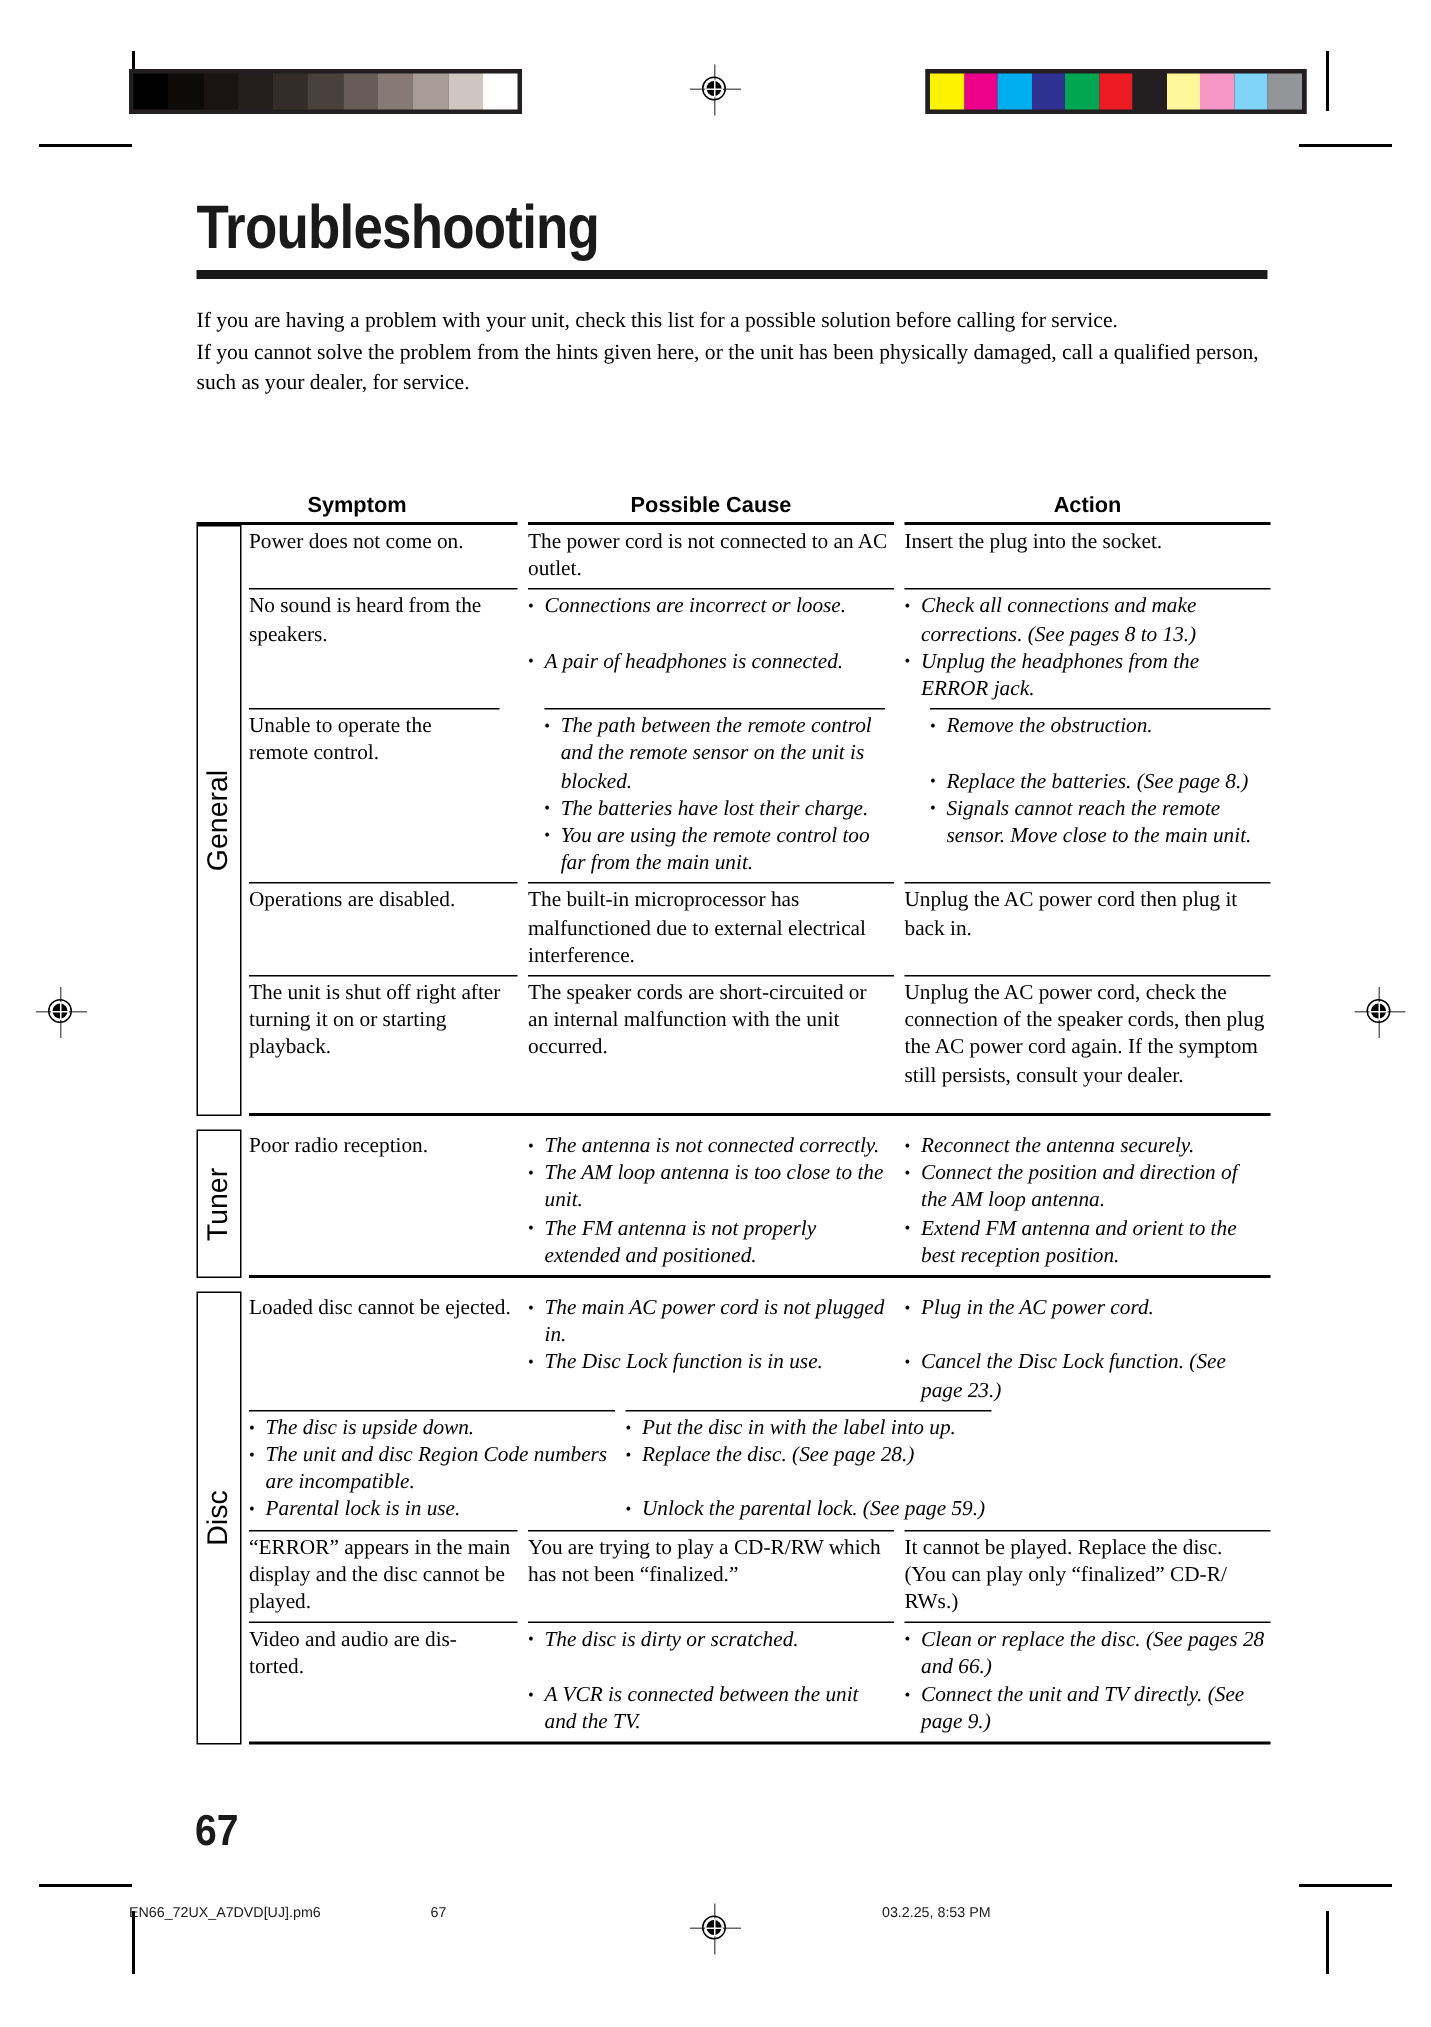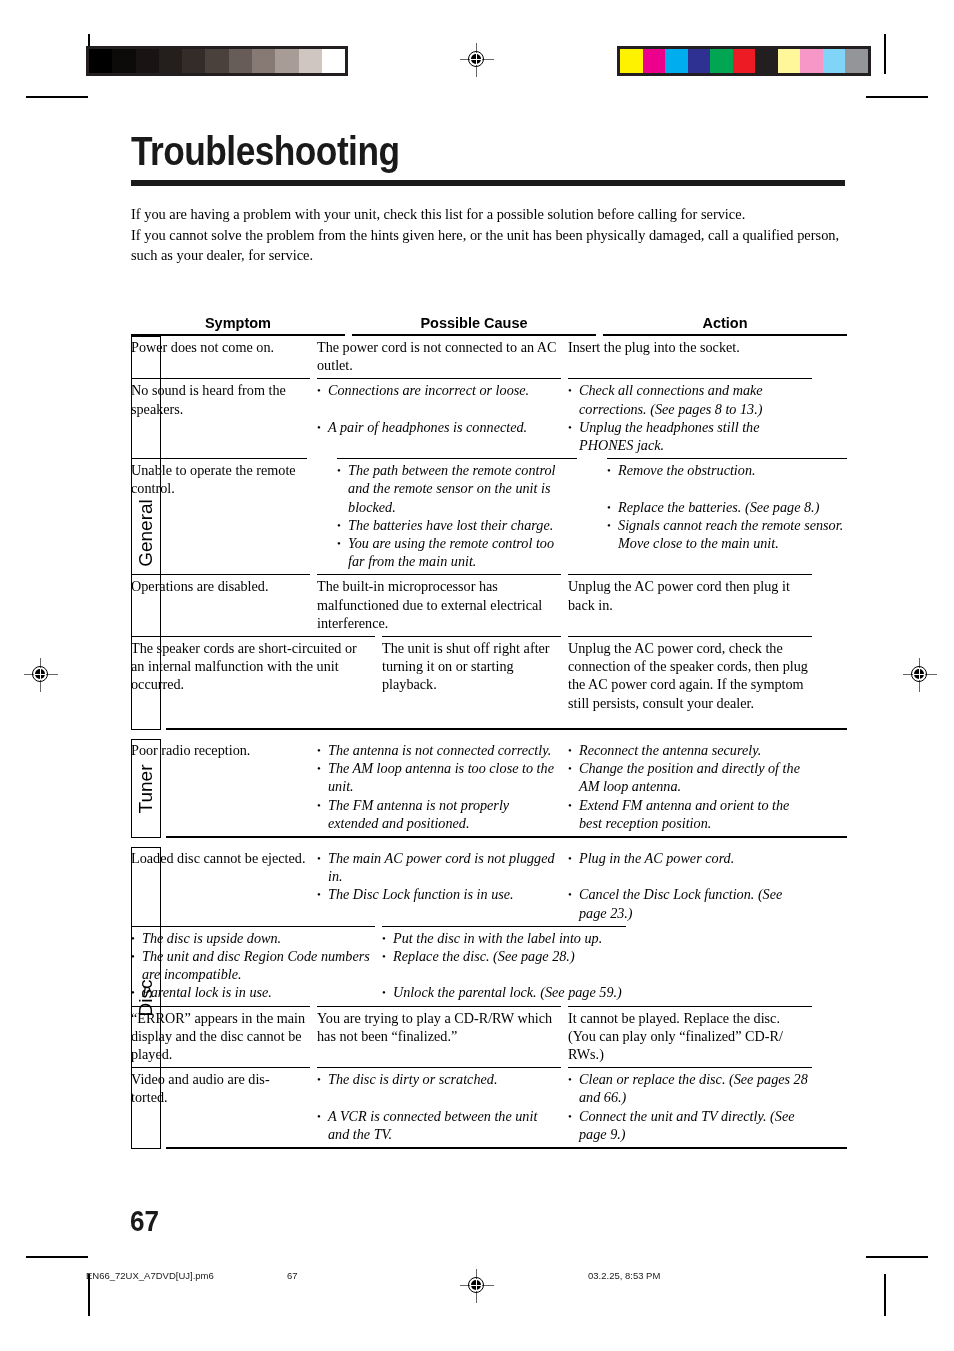--- a/index.html
+++ b/index.html
@@ -107,21 +107,21 @@
     top: 204px;
     width: 716px;
     font-size: 14.4px;
     line-height: 20.5px;
   }
 
   
   .tbl {
     position: absolute;
     left: 131px;
-    top: 314px;
+    top: 328px;
     width: 716px;
   }
   .tbl-head {
     display: flex;
     font-family: "Liberation Sans", sans-serif;
     font-weight: bold;
     font-size: 14.5px;
     text-align: center;
     height: 22px;
     align-items: flex-end;
@@ -154,20 +154,21 @@
     left: 50%;
     top: 50%;
     font-family: "Liberation Sans", sans-serif;
     font-size: 19px;
     white-space: nowrap;
     transform: translate(-50%, -50%) rotate(-90deg);
   }
 
   .row {
     display: flex;
+    margin-left: 35px;
   }
   .cell {
     box-sizing: border-box;
     border-top: 1.1px solid #000;
     font-size: 14.2px;
     line-height: 18.2px;
     padding-top: 2px;
     padding-bottom: 4px;
   }
   .cell.sym   { width: 179px; margin-right: 7px; padding-right: 4px; }
@@ -326,21 +327,21 @@
               <div class="txt">A pair of headphones is connected.</div>
             </div>
           </div>
           <div class="cell act">
             <div class="bul">
               <div class="dot">•</div>
               <div class="txt">Check all connections and make corrections. (See pages 8 to 13.)</div>
             </div>
             <div class="bul">
               <div class="dot">•</div>
-              <div class="txt">Unplug the headphones still the PHONES jack.</div>
+              <div class="txt">Unplug the headphones from the ERROR jack.</div>
             </div>
           </div>
         </div>
         <div class="row" style="min-height: 110px; gap: 23px;">
           <div class="cell sym">Unable to operate the remote control.</div>
           <div class="cell cause">
             <div class="bul">
               <div class="dot">•</div>
               <div class="txt">The path between the remote control and the remote sensor on the unit is blocked.</div>
             </div>
@@ -368,22 +369,22 @@
               <div class="txt">Signals cannot reach the remote sensor. Move close to the main unit.</div>
             </div>
           </div>
         </div>
         <div class="row" style="min-height: 56px;">
           <div class="cell sym">Operations are disabled.</div>
           <div class="cell cause">The built-in microprocessor has malfunctioned due to external electrical interference.</div>
           <div class="cell act">Unplug the AC power cord then plug it back in.</div>
         </div>
         <div class="row" style="min-height: 92px;">
+          <div class="cell sym">The unit is shut off right after turning it on or starting playback.</div>
           <div class="cell cause">The speaker cords are short-circuited or an internal malfunction with the unit occurred.</div>
-          <div class="cell sym">The unit is shut off right after turning it on or starting playback.</div>
           <div class="cell act">Unplug the AC power cord, check the connection of the speaker cords, then plug the AC power cord again. If the symptom still persists, consult your dealer.</div>
         </div>
         <div class="grp-bottom-rule"></div>
       </div>
       <div class="grp-gap"></div>
       <div class="grp">
         <div class="grp-label">
           <span>Tuner</span>
         </div>
         <div class="row first" style="min-height: 80px;">
@@ -402,21 +403,21 @@
               <div class="txt">The FM antenna is not properly extended and positioned.</div>
             </div>
           </div>
           <div class="cell act">
             <div class="bul">
               <div class="dot">•</div>
               <div class="txt">Reconnect the antenna securely.</div>
             </div>
             <div class="bul">
               <div class="dot">•</div>
-              <div class="txt">Change the position and directly of the AM loop antenna.</div>
+              <div class="txt">Connect the position and direction of the AM loop antenna.</div>
             </div>
             <div class="bul">
               <div class="dot">•</div>
               <div class="txt">Extend FM antenna and orient to the best reception position.</div>
             </div>
           </div>
         </div>
         <div class="grp-bottom-rule"></div>
       </div>
       <div class="grp-gap"></div>

